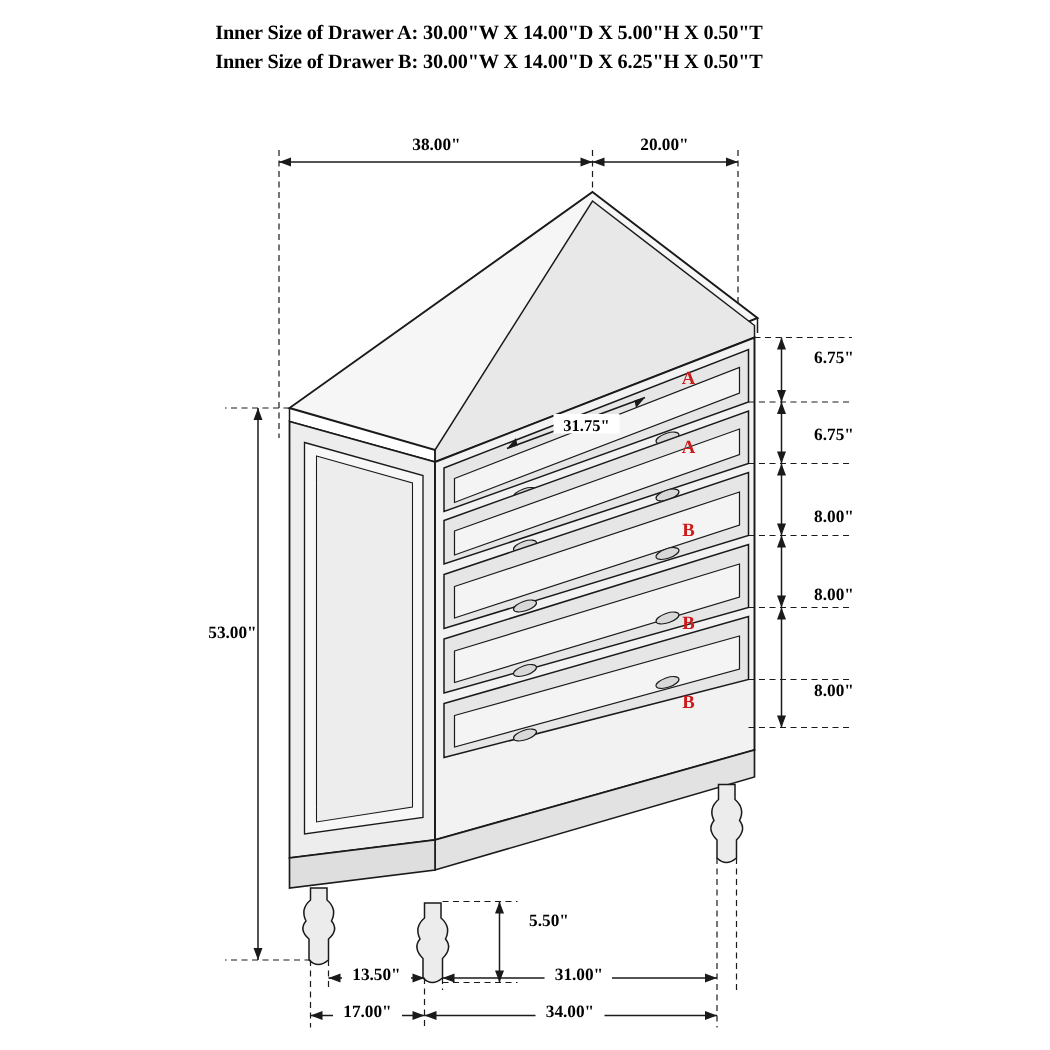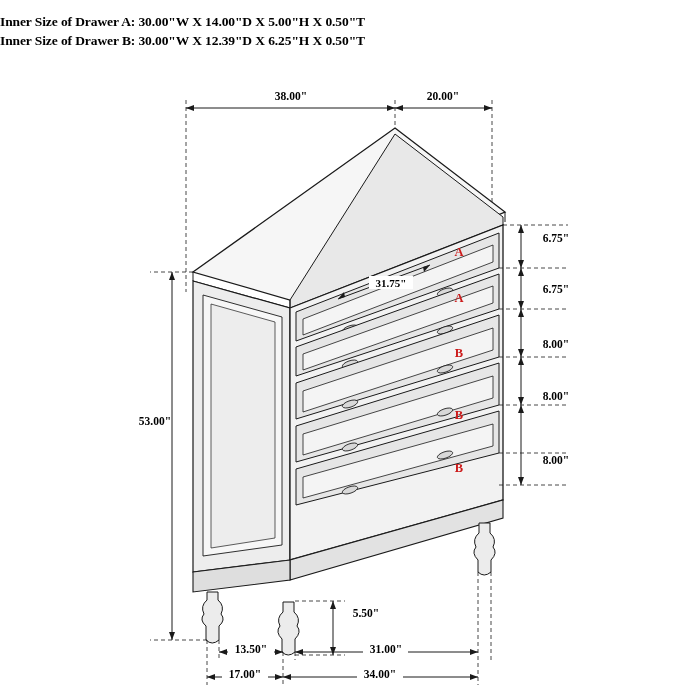--- a/index.html
+++ b/index.html
@@ -18,21 +18,22 @@
   #root {
     position: relative;
     width: 700px;
     height: 700px;
   }
   .title-block {
     position: absolute;
     top: 12px;
     left: 0;
     width: 572px;
-    text-align: left;
+    text-align: center;
+    padding-left: 40px;
   }
   .title-line {
     font-family: "Liberation Serif", serif;
     font-weight: bold;
     font-size: 13.5px;
     letter-spacing: -0.1px;
     line-height: 19px;
     white-space: nowrap;
   }
   .diagram-svg {
@@ -59,21 +60,21 @@
     fill: #cc1b1b;
   }
 </style>
 </head>
 <body>
 
 <div id="root">
 
   <div class="title-block">
     <div class="title-line">Inner Size of Drawer A: 30.00"W X 14.00"D X 5.00"H X 0.50"T</div>
-    <div class="title-line">Inner Size of Drawer B: 30.00"W X 12.39"D X 6.25"H X 0.50"T</div>
+    <div class="title-line">Inner Size of Drawer B: 30.00"W X 14.00"D X 6.25"H X 0.50"T</div>
   </div>
 
   <svg class="diagram-svg" width="700" height="700" viewBox="0 0 700 700">
 
     <g stroke="#1a1a1a" fill="none" stroke-width="1">
 
       <g stroke-dasharray="none">
 
         <g stroke-dasharray="4,3" stroke-width="0.8">
           <line x1="186" y1="100" x2="186" y2="292"></line>

